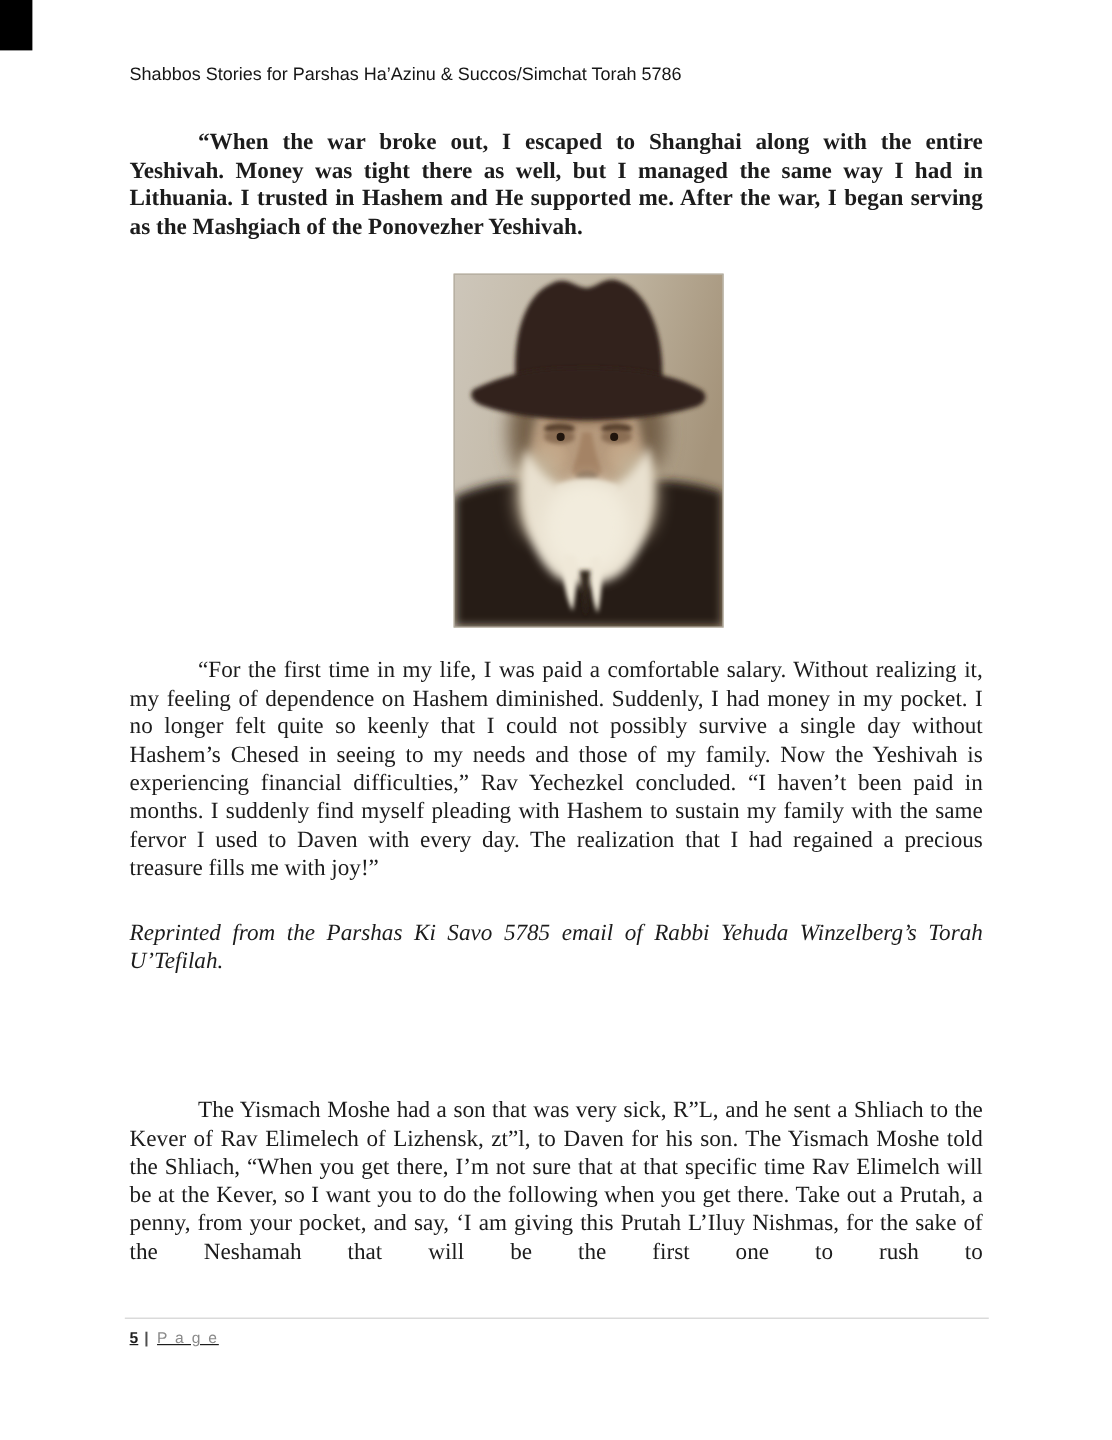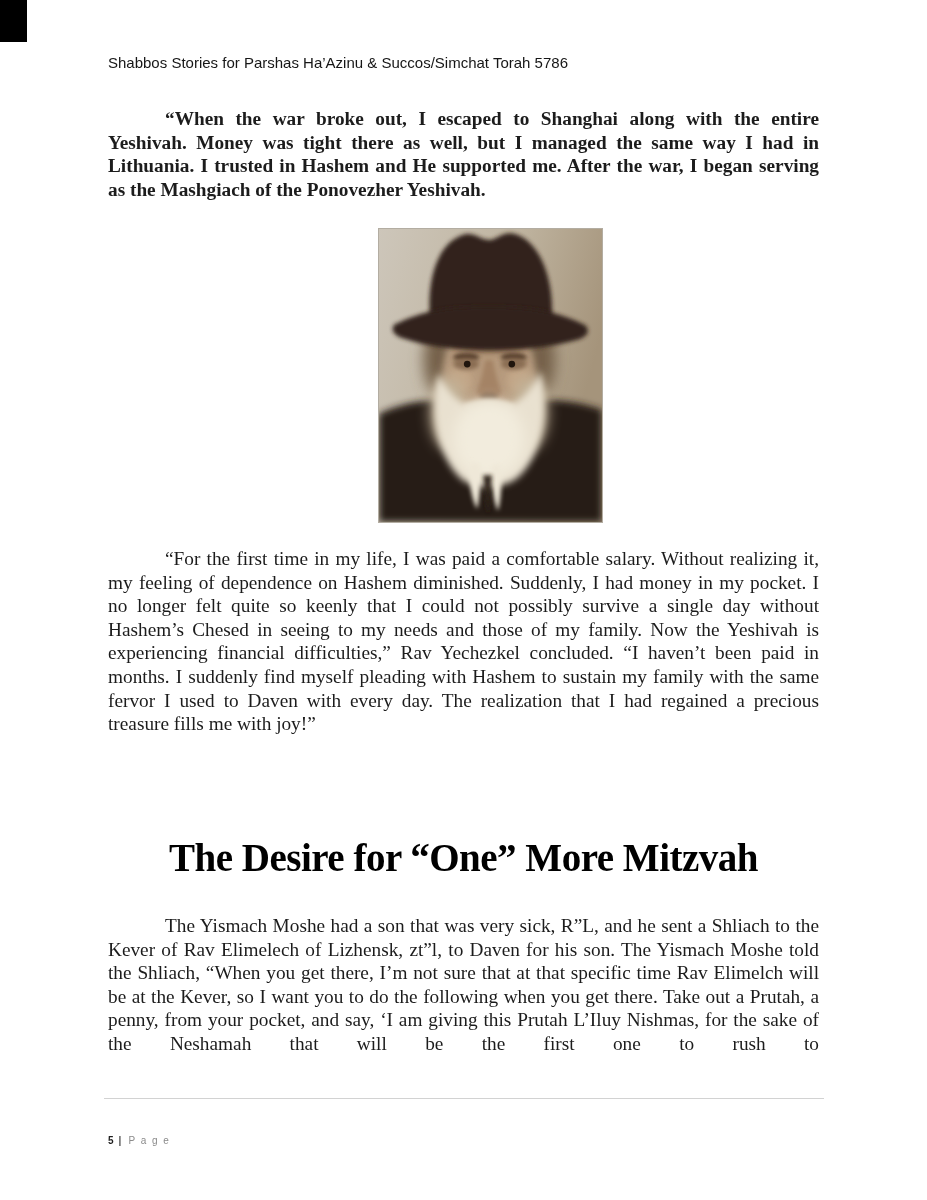--- a/index.html
+++ b/index.html
@@ -36,22 +36,22 @@
     text-indent:57px;color:#1c1c1c;
   }
   .justify-last{text-align-last:justify;}
   .portrait{
     position:absolute;left:378px;top:228px;width:225px;height:295px;margin:0;
     border:1px solid #b3ada2;box-sizing:border-box;background:#c2b8a6;
   }
   .portrait svg{display:block;width:100%;height:100%;}
   .footer-rule{position:absolute;left:104px;top:1098px;width:720px;height:1px;background:#d2d2d2;}
   .doc-footer{
-    position:absolute;left:108px;top:1131px;
-    font-family:"Liberation Sans", sans-serif;font-size:10px;line-height:19px;
+    position:absolute;left:108px;top:1105px;
+    font-family:"Liberation Sans", sans-serif;font-size:13px;line-height:19px;text-decoration:underline;
   }
   .pg-num{font-weight:700;color:#1d1d1d;margin-right:5px;}
   .pg-sep{font-weight:700;color:#4f4f4f;margin-right:7px;}
   .pg-label{color:#8a8a8a;letter-spacing:1.5px;}
 </style>
 </head>
 <body>
 
 <div class="page">
 
@@ -115,22 +115,22 @@
       <ellipse cx="111" cy="212" rx="36" ry="40" fill="#f2ecdd" filter="url(#b7)"></ellipse>
 
       <path d="M92,235 C90,258 94,272 99,282 C102,268 103,252 102,236 Z" fill="#efe8d8" filter="url(#b2)"></path>
       <path d="M114,238 C113,260 116,274 120,284 C124,268 124,250 122,236 Z" fill="#efe8d8" filter="url(#b2)"></path>
       <path d="M105,248 L110,288 L114,248 Z" fill="#31251b" filter="url(#b2)"></path>
     </svg>
   </figure>
 
   <p class="bodytext p2">“For the first time in my life, I was paid a comfortable salary. Without realizing it, my feeling of dependence on Hashem diminished. Suddenly, I had money in my pocket. I no longer felt quite so keenly that I could not possibly survive a single day without Hashem’s Chesed in seeing to my needs and those of my family. Now the Yeshivah is experiencing financial difficulties,” Rav Yechezkel concluded. “I haven’t been paid in months. I suddenly find myself pleading with Hashem to sustain my family with the same fervor I used to Daven with every day. The realization that I had regained a precious treasure fills me with joy!”</p>
 
+  <p class="attribution">Reprinted from the Parshas Ki Savo 5785 email of Rabbi Yehuda Winzelberg’s Torah U’Tefilah.</p>
 
-  <h1 class="section-title">The Desire for “One” More Mitzvah</h1>
 
   <div class="story">
     <p class="justify-last">The Yismach Moshe had a son that was very sick, R”L, and he sent a Shliach to the Kever of Rav Elimelech of Lizhensk, zt”l, to Daven for his son. The Yismach Moshe told the Shliach, “When you get there, I’m not sure that at that specific time Rav Elimelch will be at the Kever, so I want you to do the following when you get there. Take out a Prutah, a penny, from your pocket, and say, ‘I am giving this Prutah L’Iluy Nishmas, for the sake of the Neshamah that will be the first one to rush to</p>
   </div>
 
   <div class="footer-rule"></div>
 
   <div class="doc-footer">
     <span class="pg-num">5</span><span class="pg-sep">|</span><span class="pg-label">P a g e</span>
   </div>

